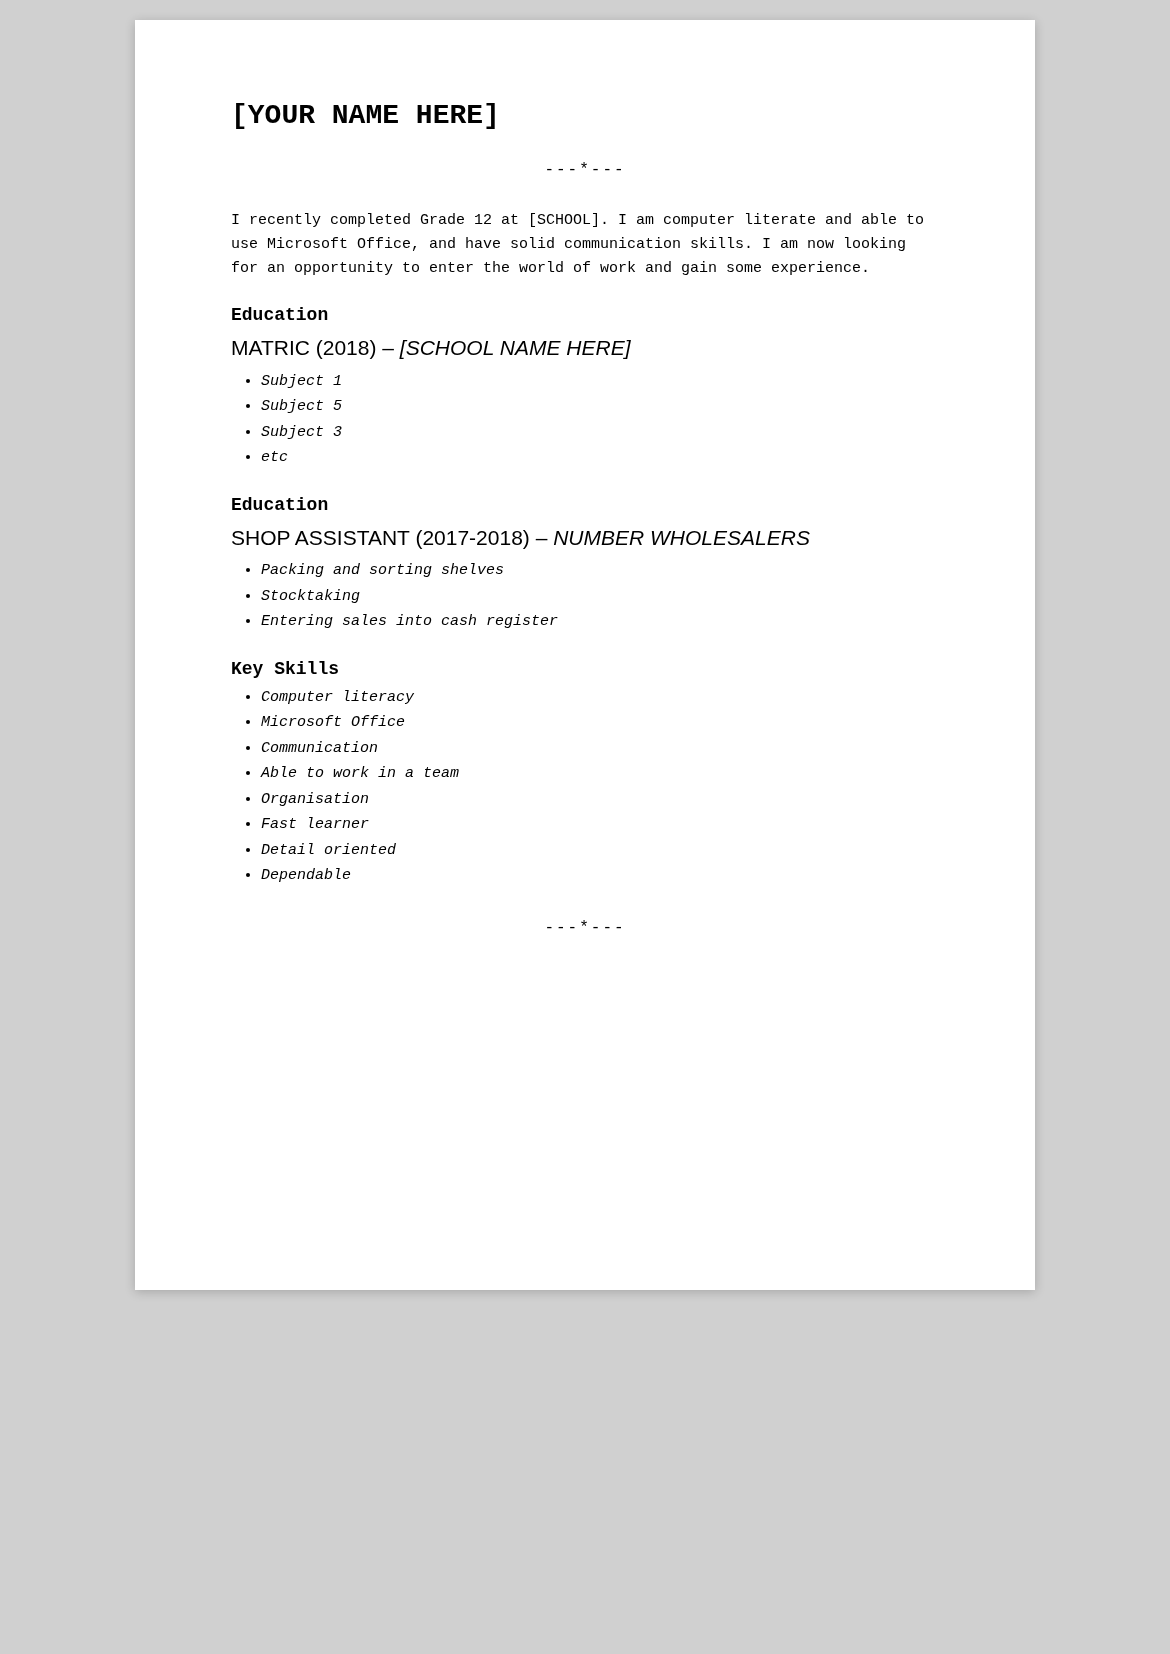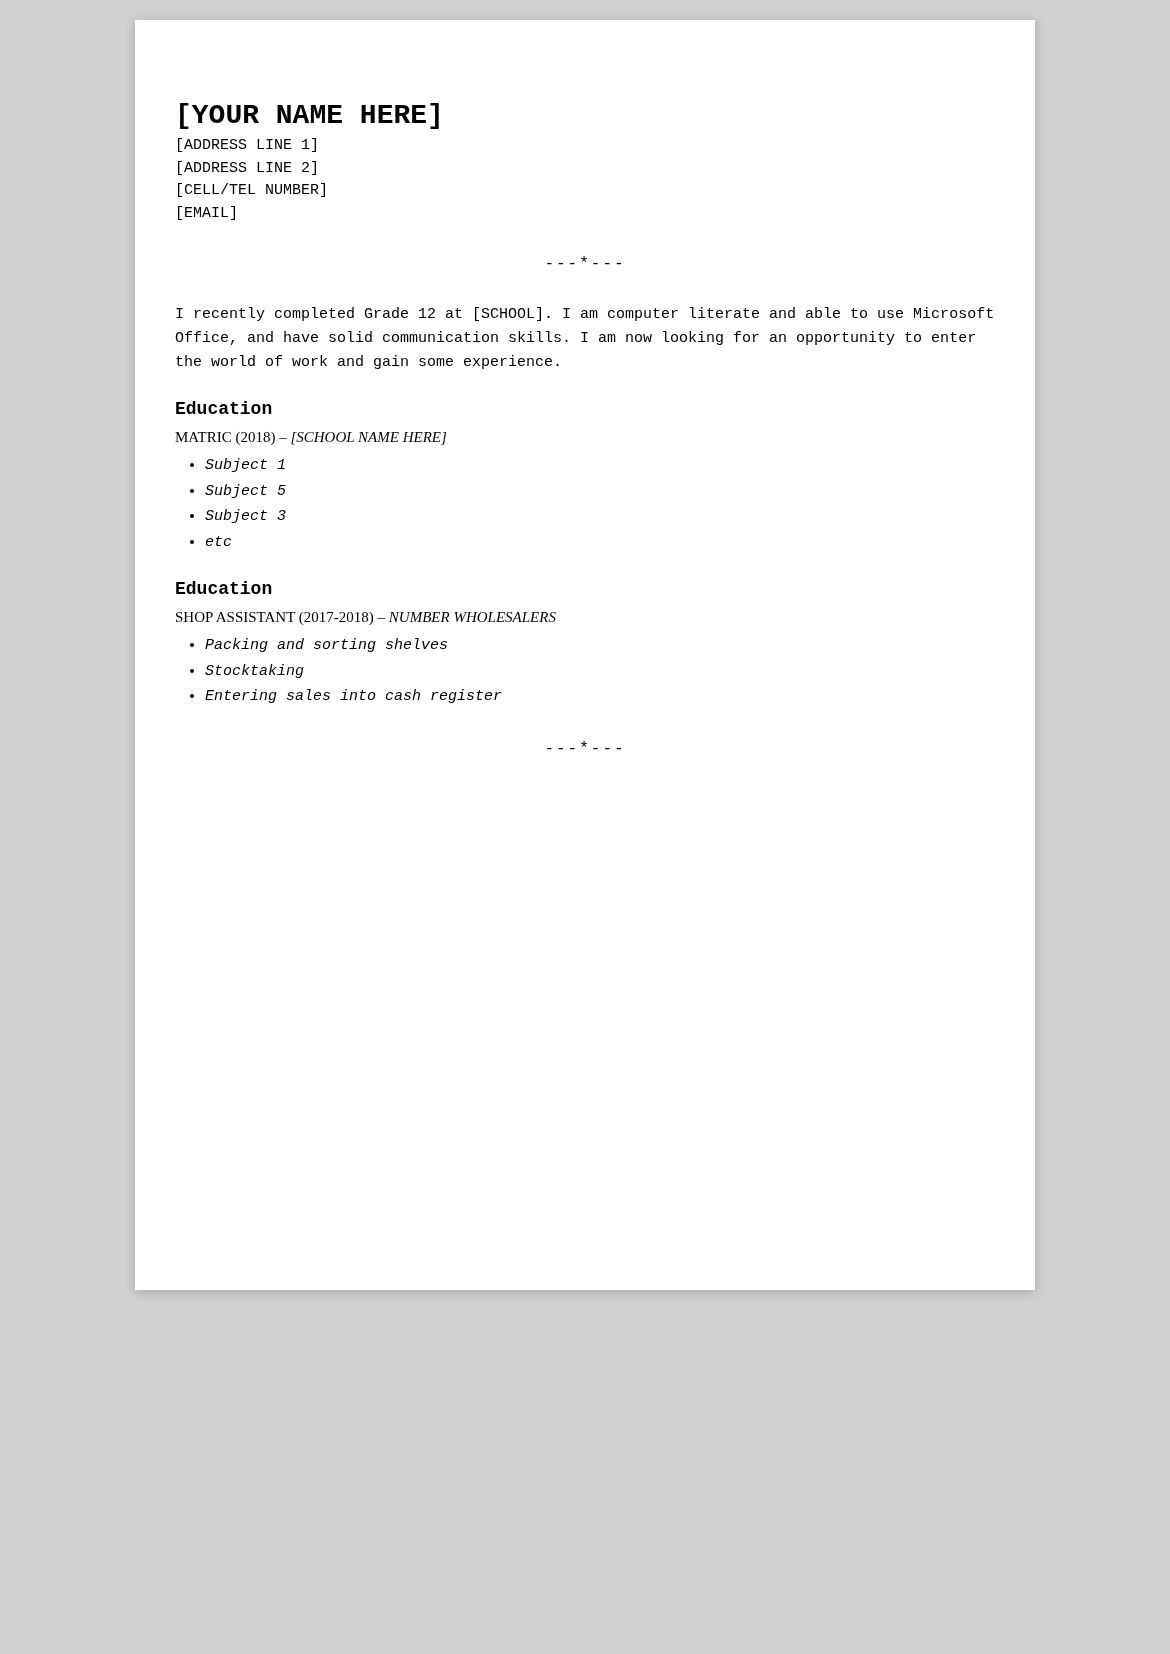--- a/index.html
+++ b/index.html
@@ -15,21 +15,21 @@
       align-items: flex-start;
       min-height: 100vh;
       padding: 20px;
       font-family: 'Courier New', Courier, monospace;
     }
 
     .page {
       background: #ffffff;
       width: 900px;
       min-height: 1270px;
-      padding: 80px 40px;
+      padding: 80px 96px;
       box-shadow: 0 2px 10px rgba(0,0,0,0.2);
     }
 
     .header-name {
       font-size: 28px;
       font-weight: bold;
       font-family: 'Courier New', Courier, monospace;
       margin-bottom: 4px;
     }
 
@@ -74,42 +74,36 @@
       line-height: 1.7;
       font-style: italic;
     }
 
     .section-body ul li {
       font-size: 15px;
       font-family: 'Courier New', Courier, monospace;
     }
 
     .entry-header {
-      font-size: 15px;
-      font-family: Liberation Serif, serif;
+      font-size: 21px;
+      font-family: Liberation Sans, sans-serif;
       margin-bottom: 4px;
     }
 
     .entry-header em {
       font-style: italic;
     }
   </style>
 </head>
 <body>
 
 <div class="page">
 
   <div class="section">
     <div class="header-name">[YOUR NAME HERE]</div>
-    <div class="header-address">
-      <div>[ADDRESS LINE 1]</div>
-      <div>[ADDRESS LINE 2]</div>
-      <div>[CELL/TEL NUMBER]</div>
-      <div>[EMAIL]</div>
-    </div>
   </div>
 
   <div class="divider">---*---</div>
 
   <div class="section">
     <div class="section-body">
       <p>I recently completed Grade 12 at [SCHOOL]. I am computer literate and able to use Microsoft Office, and have solid communication skills. I am now looking for an opportunity to enter the world of work and gain some experience.</p>
     </div>
   </div>
 
@@ -135,16 +129,31 @@
         <span>SHOP ASSISTANT (2017-2018) – </span><em>NUMBER WHOLESALERS</em>
       </p>
       <ul>
         <li>Packing and sorting shelves</li>
         <li>Stocktaking</li>
         <li>Entering sales into cash register</li>
       </ul>
     </div>
   </div>
 
+  <div class="section">
+    <div class="section-title">Key Skills</div>
+    <div class="section-body">
+      <ul>
+        <li>Computer literacy</li>
+        <li>Microsoft Office</li>
+        <li>Communication</li>
+        <li>Able to work in a team</li>
+        <li>Organisation</li>
+        <li>Fast learner</li>
+        <li>Detail oriented</li>
+        <li>Dependable</li>
+      </ul>
+    </div>
+  </div>
 
   <div class="divider">---*---</div>
 
 </div>
 
 </body></html>

